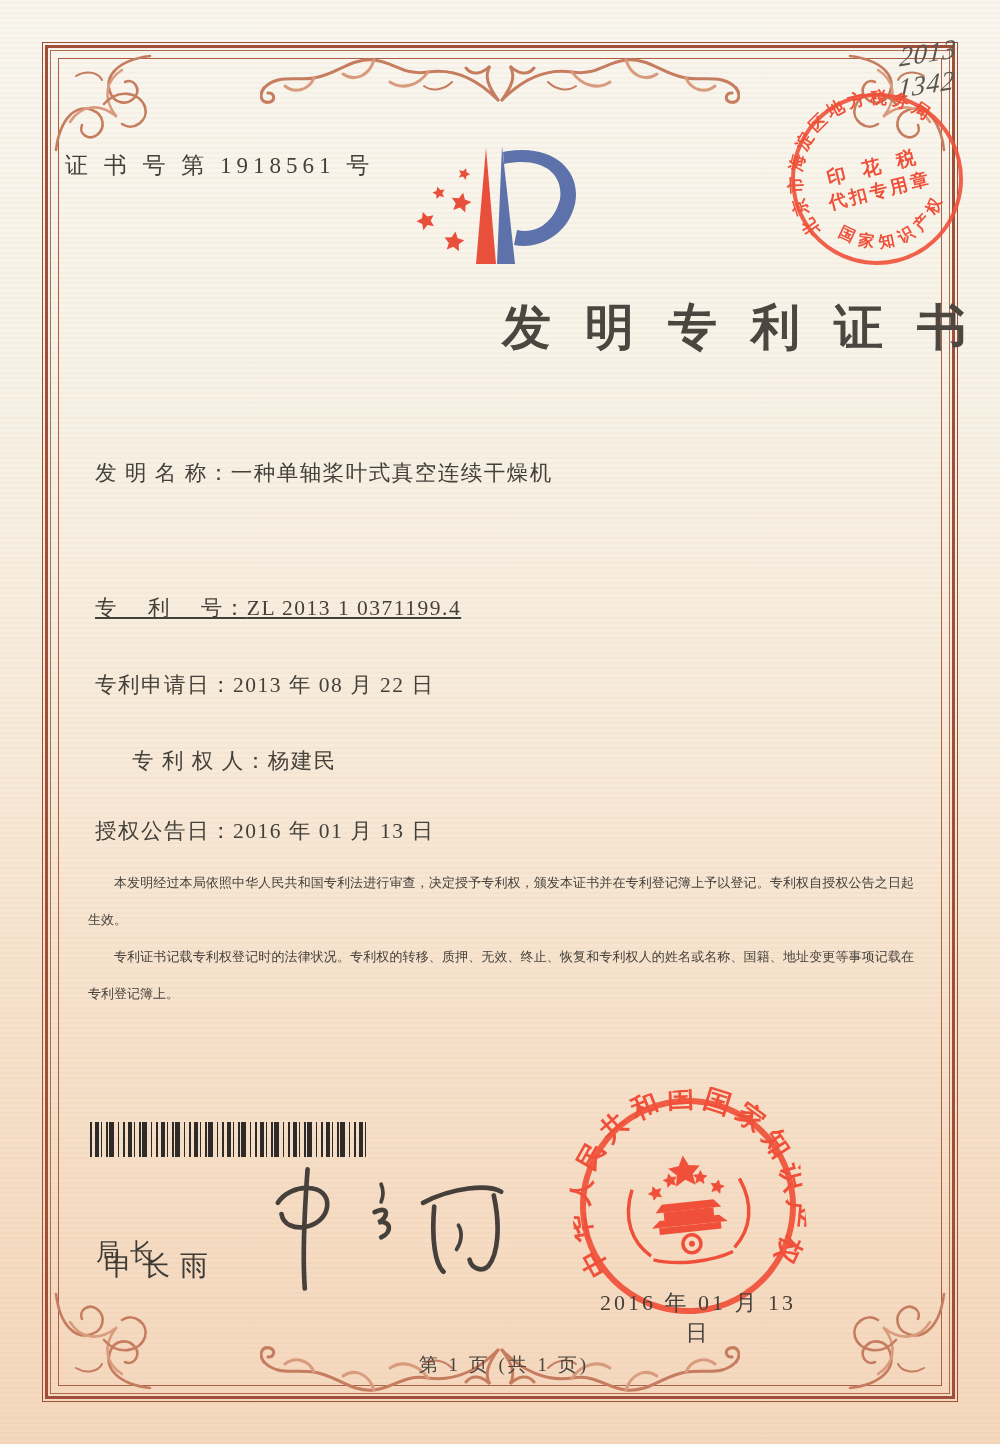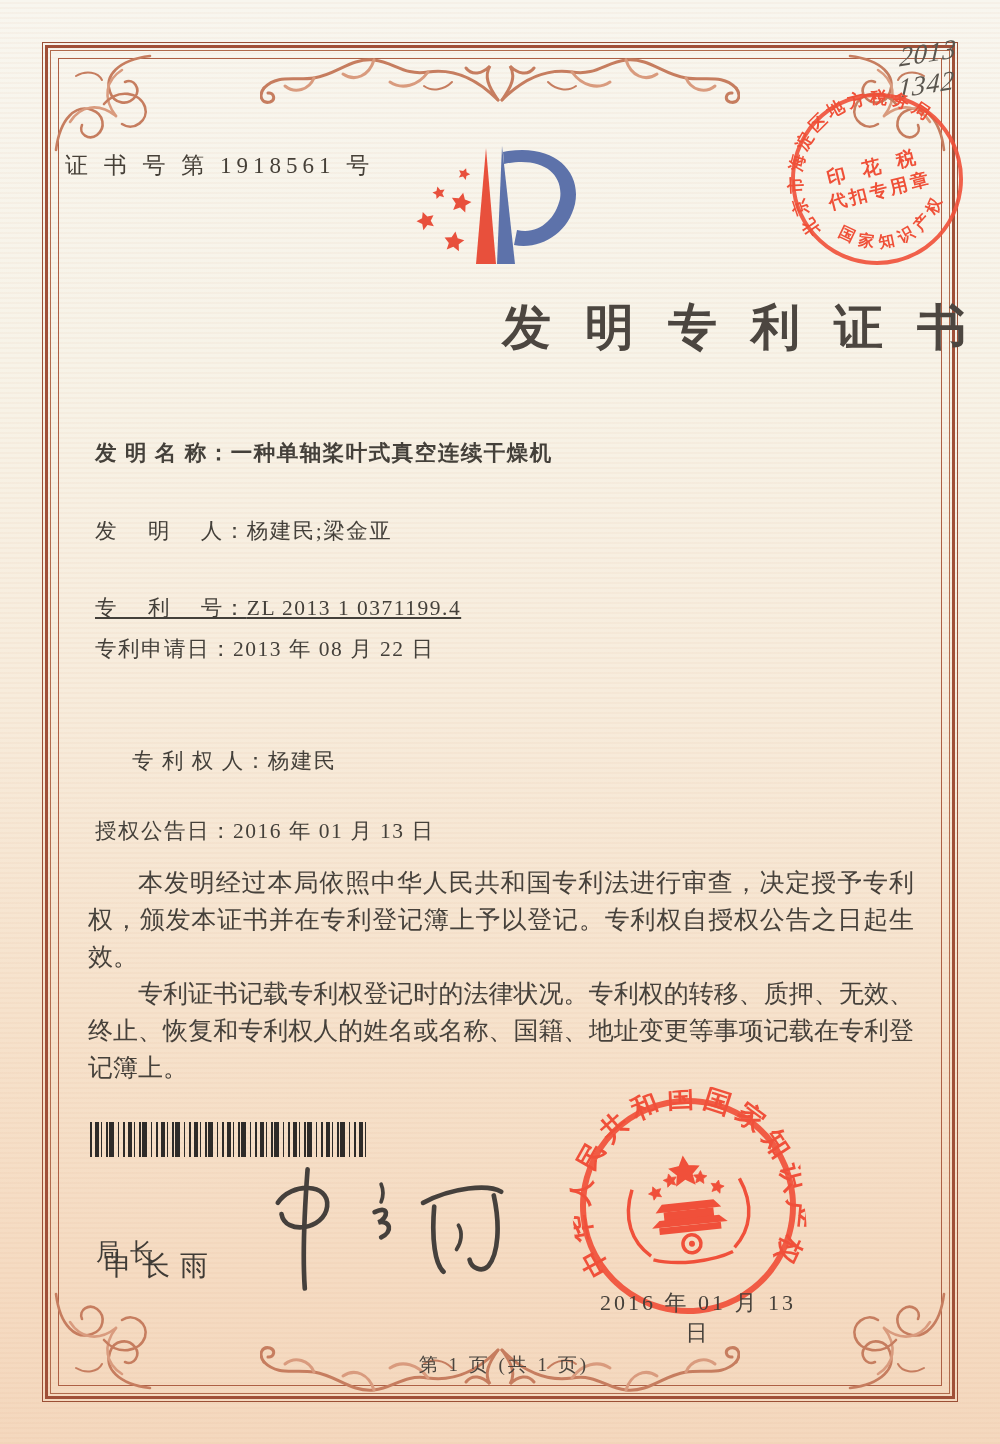--- a/index.html
+++ b/index.html
@@ -23,25 +23,25 @@
     font-size:27px; color:#5a564f; transform:rotate(-9deg) skewX(-12deg);
     font-style:italic; letter-spacing:1px;
   }
   .certno{position:absolute; top:150px; left:65px; font-size:23px; letter-spacing:5px; color:#464038;}
   .title{
     position:absolute; top:281px; left:0; width:100%; text-align:right;
     font-size:49px; font-weight:bold; color:#4c4640; letter-spacing:34px; text-indent:34px;margin-top:14px;
   }
   
   .field{position:absolute; left:95px; font-size:21.5px; color:#44403a; letter-spacing:1.5px; white-space:pre;}
-  .f1{top:438px;font-weight:bold;} .f2{top:516px;} .f3{top:593px;text-decoration:underline;} .f4{top:634px;} .f5{top:746px;margin-left:37px;} .f6{top:816px;}
+  .f1{top:458px;} .f2{top:516px;} .f3{top:593px;text-decoration:underline;} .f4{top:670px;} .f5{top:746px;margin-left:37px;} .f6{top:816px;}
   
   .body-text{
     position:absolute; left:88px; top:864px; width:826px;
-    font-size:25px; line-height:37px; text-align:justify; color:#46413b;
+    font-size:13px; line-height:37px; text-align:justify; color:#46413b;
   }
   .body-text p{margin:0; text-indent:2em;}
   
   .barcode{
     position:absolute; left:90px; top:1122px; width:276px; height:35px;
     background:
       repeating-linear-gradient(90deg,
         #2e2b29 0 2px, transparent 2px 5px,
         #2e2b29 5px 9px, transparent 9px 11px,
         #2e2b29 11px 12px, transparent 12px 16px,
@@ -148,21 +148,20 @@
     <text x="0" y="-6" text-anchor="middle" fill="#ef5038" font-size="19" font-weight="bold" letter-spacing="6">印 花 税</text>
     <text x="0" y="18" text-anchor="middle" fill="#ef5038" font-size="18" font-weight="bold" letter-spacing="3">代扣专用章</text>
     <text fill="#ef5038" font-size="16" font-weight="bold" letter-spacing="6">
       <textPath href="#taxArcBottom" startOffset="6">国家知识产权局</textPath>
     </text>
   </svg>
 
   <div class="title">发明专利证书</div>
 
   <div class="field f1"><span>发 明 名 称：</span><span>一种单轴桨叶式真空连续干燥机</span></div>
-  <div class="field f2"><span>发　 明　 人：</span><span>杨建民;梁金亚</span></div>
   <div class="field f3"><span>专　 利　 号：</span><span>ZL 2013 1 0371199.4</span></div>
   <div class="field f4"><span>专利申请日：</span><span>2013 年 08 月 22 日</span></div>
   <div class="field f5"><span>专 利 权 人：</span><span>杨建民</span></div>
   <div class="field f6"><span>授权公告日：</span><span>2016 年 01 月 13 日</span></div>
 
   <div class="body-text">
     <p>本发明经过本局依照中华人民共和国专利法进行审查，决定授予专利权，颁发本证书并在专利登记簿上予以登记。专利权自授权公告之日起生效。</p>
     <p>专利证书记载专利权登记时的法律状况。专利权的转移、质押、无效、终止、恢复和专利权人的姓名或名称、国籍、地址变更等事项记载在专利登记簿上。</p>
   </div>
 

